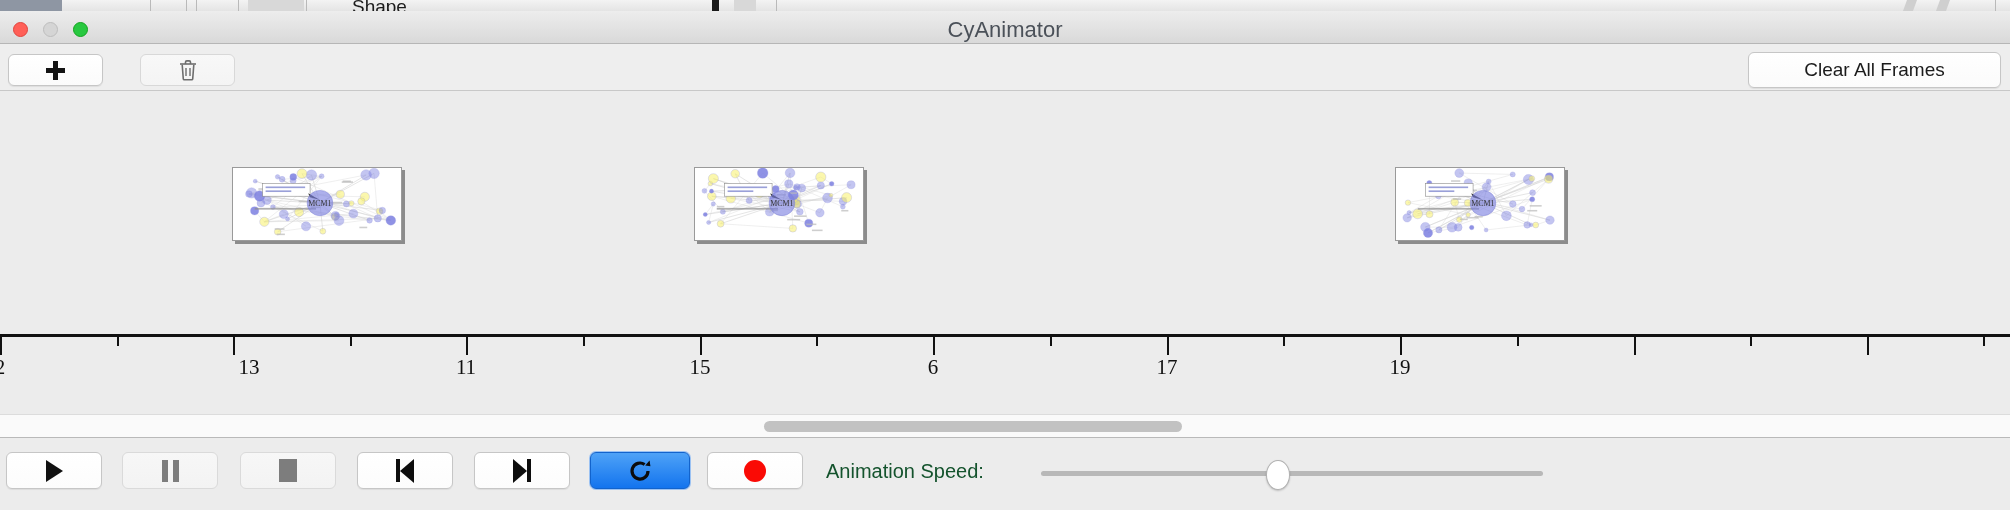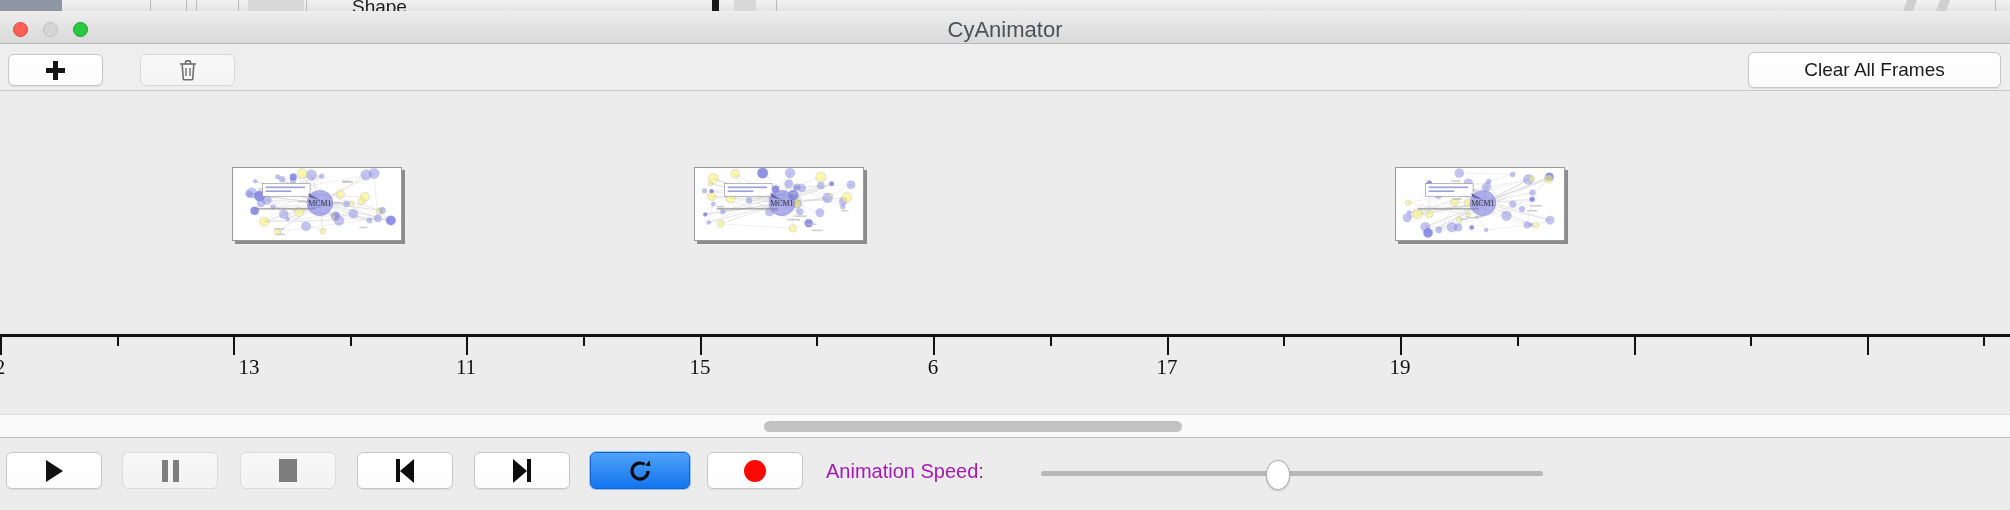--- a/index.html
+++ b/index.html
@@ -259,21 +259,21 @@
     border-bottom: 12px solid transparent;
   }
   .glyph-record {
     width: 22px; height: 22px; border-radius: 50%; background: #fa0a05;
   }
 
   .speed-label {
     position: absolute;
     left: 826px; top: 22px;
     font-size: 20px;
-    color: #a21caf;
+    color: #14532d;
     font-family: "Liberation Sans", sans-serif;
     white-space: nowrap;
   }
   .slider {
     position: absolute;
     left: 1041px; top: 23px;
     width: 502px; height: 28px;
   }
   .slider-track {
     position: absolute;

